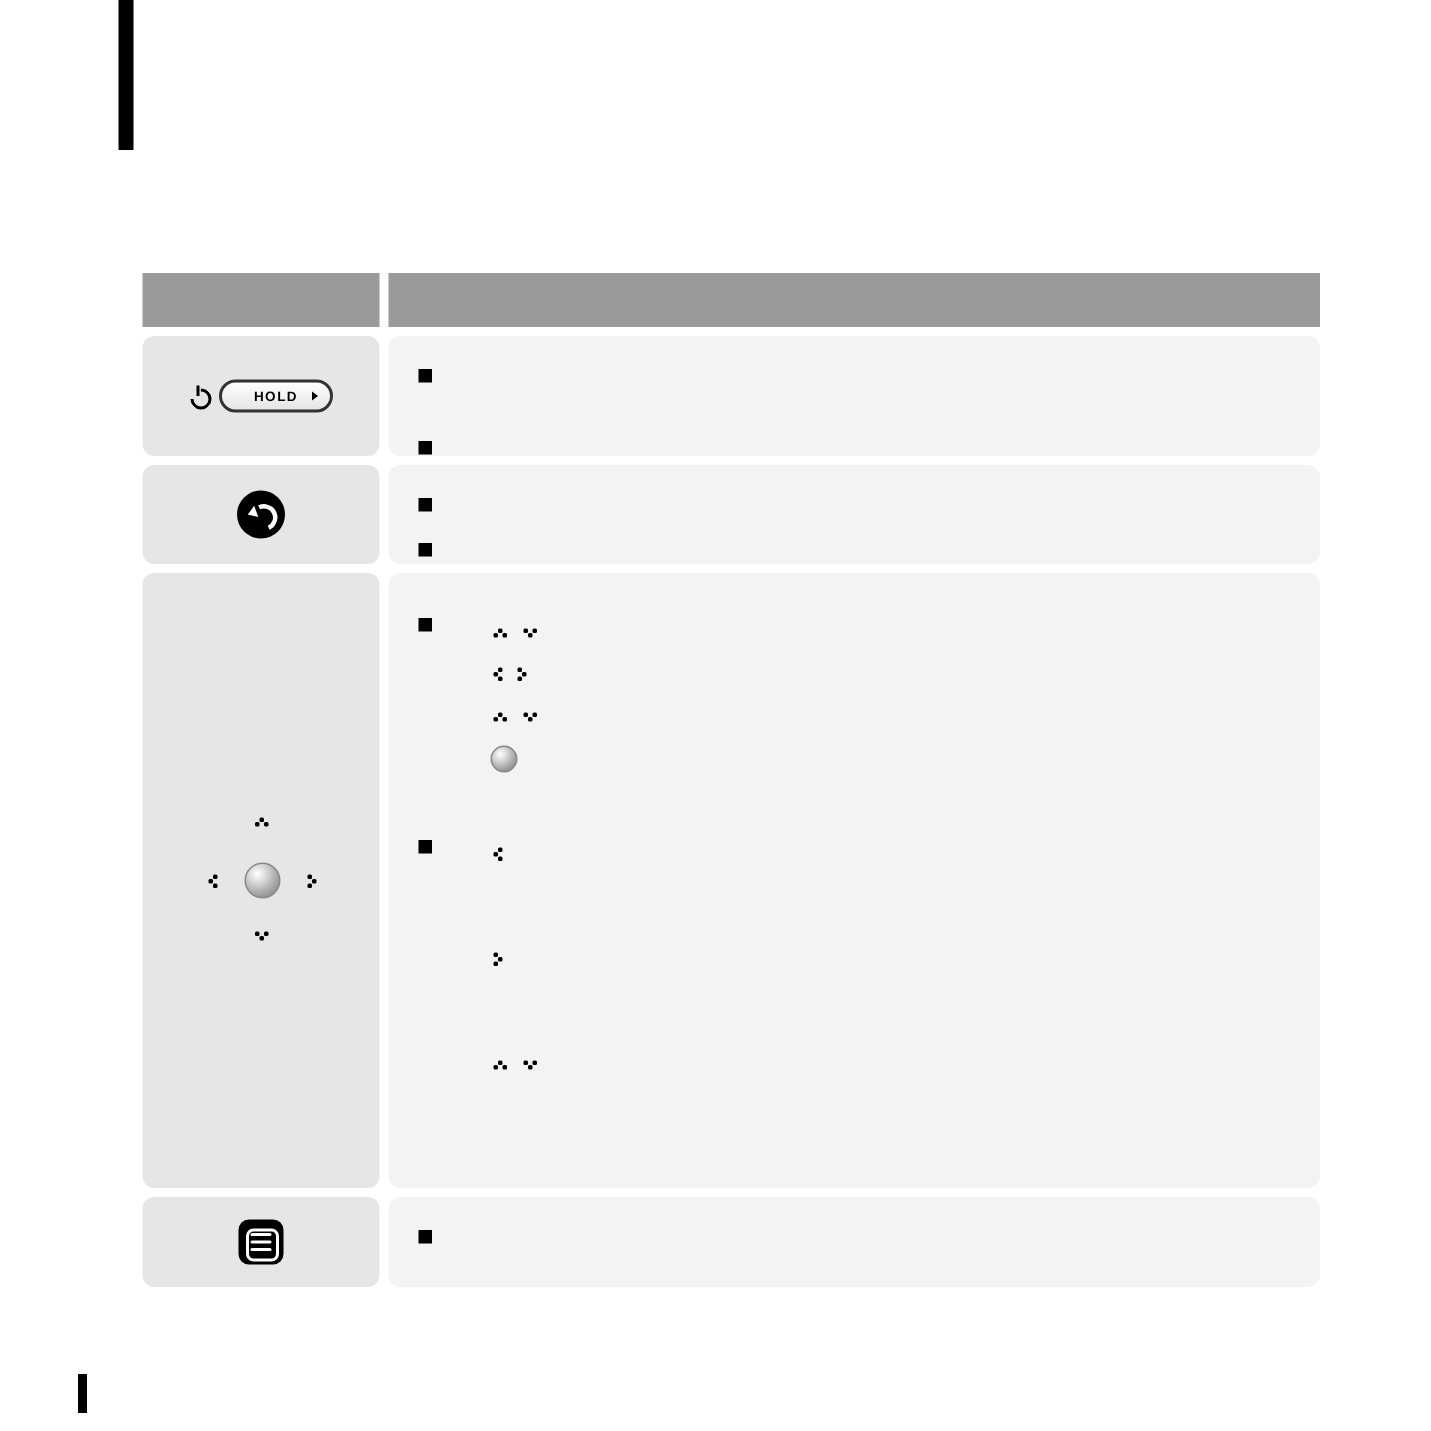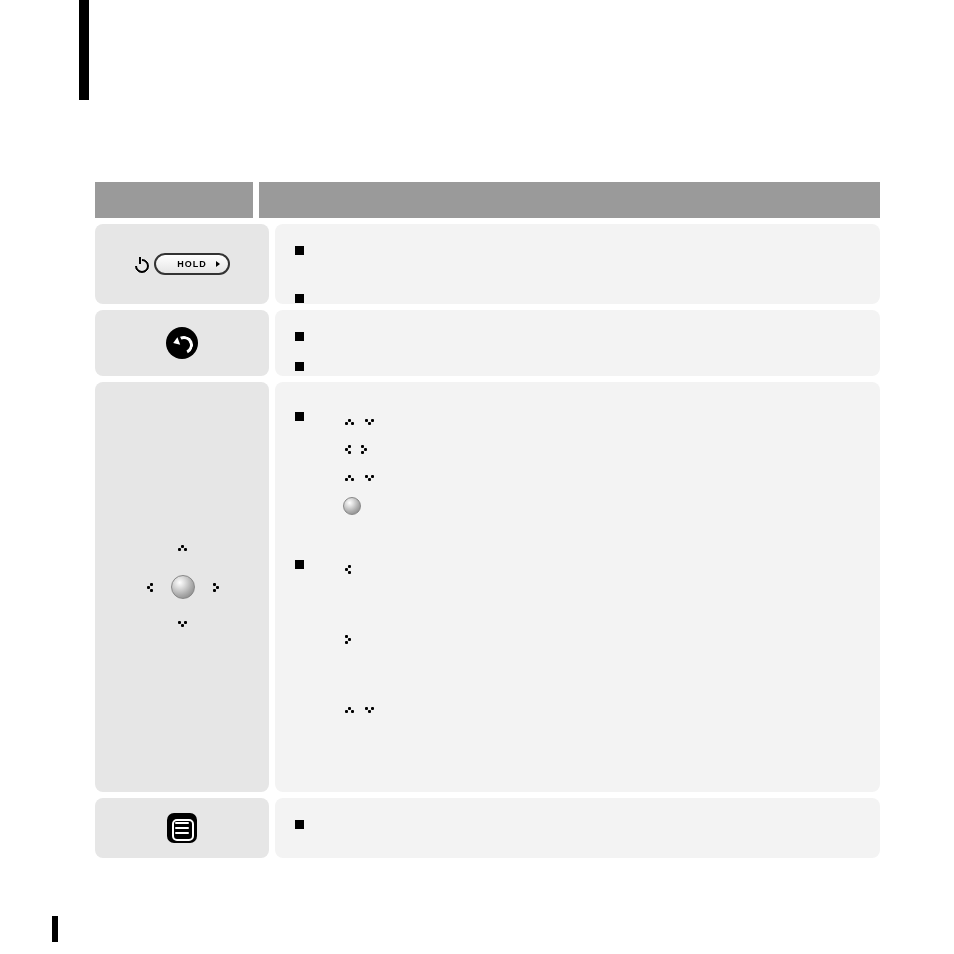--- a/index.html
+++ b/index.html
@@ -4,21 +4,21 @@
 <style>
   * { box-sizing: border-box; margin: 0; padding: 0; }
   html, body { width: 954px; height: 954px; background: #fff; font-family: Arial, Helvetica, sans-serif; }
   .page { position: relative; width: 954px; height: 954px; }
   .spine { position: absolute; left: 79px; top: 0; width: 10px; height: 100px; background: #000; }
   .content { position: absolute; left: 95px; top: 182px; width: 785px; }
   .header-row { display: flex; height: 36px; }
   .header-btn { width: 158px; background: #9a9a9a; }
   .header-func { flex: 1; background: #9a9a9a; margin-left: 6px; }
   .row { display: flex; margin-top: 6px; }
-  .btn-cell { width: 174px; background: #e6e6e6; border-radius: 8px; display: flex; align-items: center; justify-content: center; padding: 10px; }
+  .btn-cell { width: 158px; background: #e6e6e6; border-radius: 8px; display: flex; align-items: center; justify-content: center; padding: 10px; }
   .func-cell { flex: 1; background: #f3f3f3; border-radius: 8px; margin-left: 6px; padding: 18px 20px; }
   .row-1 .btn-cell, .row-1 .func-cell { height: 80px; }
   .row-2 .btn-cell, .row-2 .func-cell { height: 66px; }
   .row-3 .btn-cell, .row-3 .func-cell { height: 410px; }
   .row-4 .btn-cell, .row-4 .func-cell { height: 60px; }
   .bullet-list { list-style: none; }
   .bullet-item { position: relative; padding-left: 22px; min-height: 20px; margin-bottom: 28px; }
   .bullet-item:last-child { margin-bottom: 0; }
   .bullet-item::before { content: ""; position: absolute; left: 0; top: 4px; width: 9px; height: 9px; background: #000; }
   .row-2 .bullet-item { margin-bottom: 10px; }

